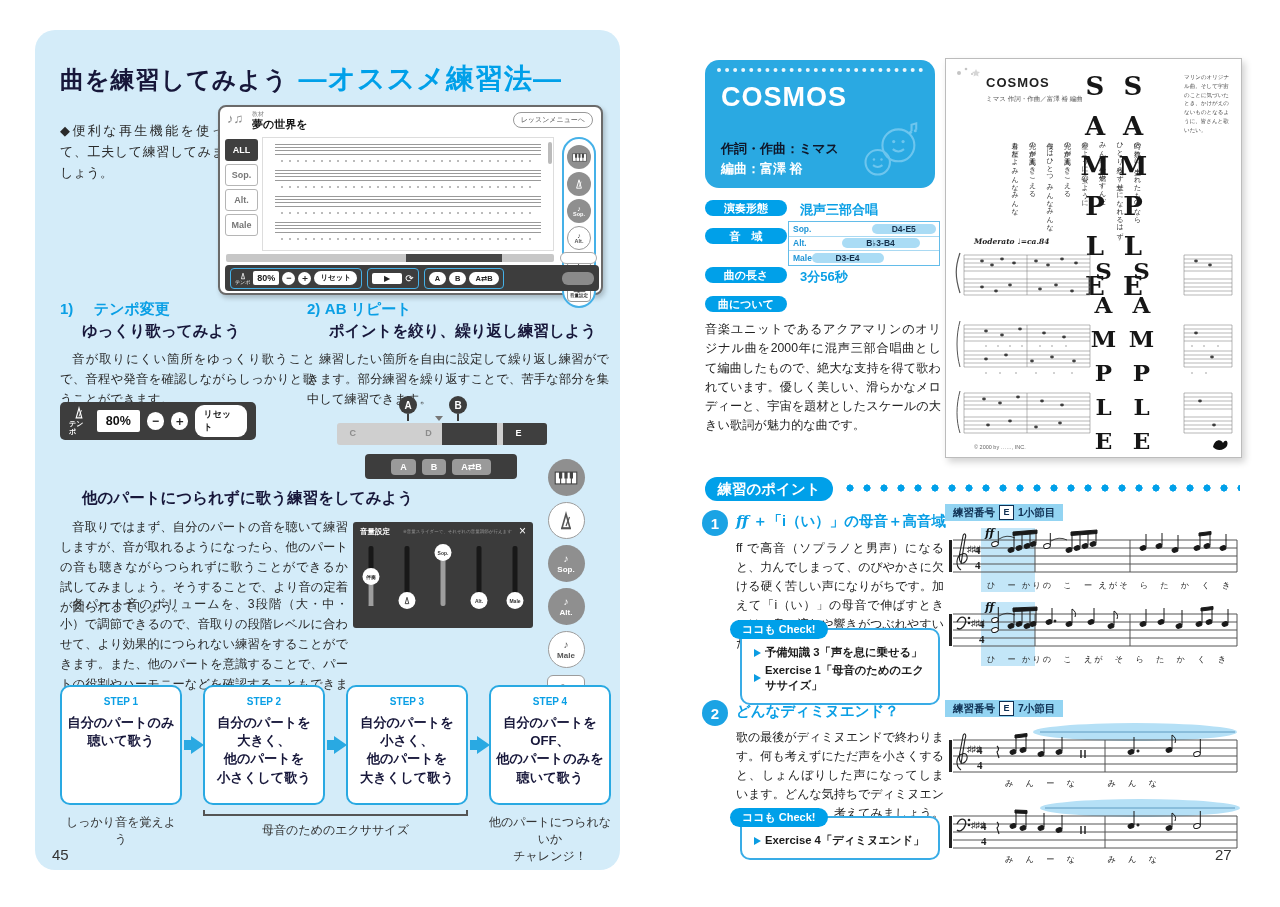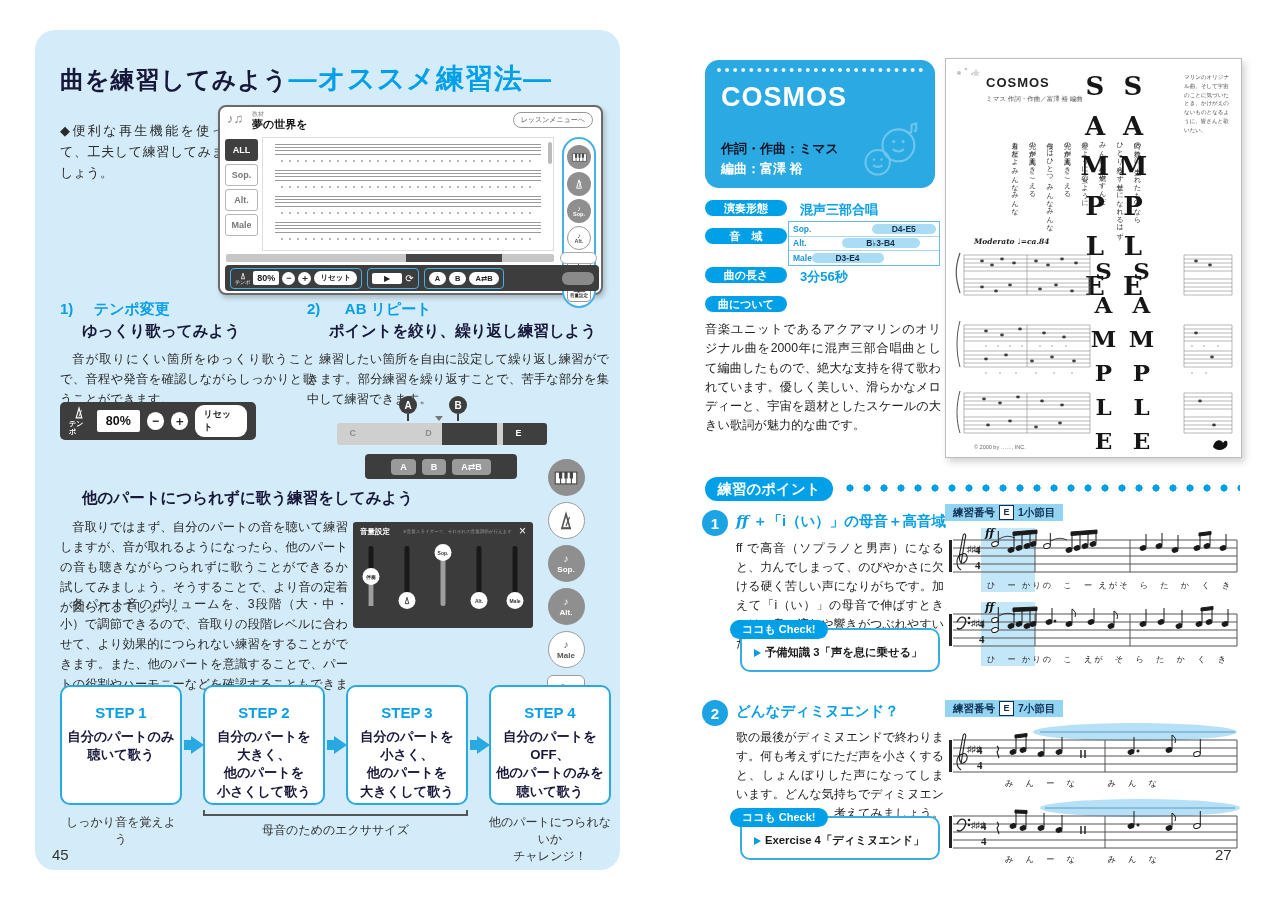--- a/index.html
+++ b/index.html
@@ -3,21 +3,21 @@
 <meta charset="utf-8">
 <style>
   html,body{margin:0;padding:0}
   body{width:1280px;height:907px;position:relative;background:#fff;
        font-family:"Liberation Sans","DejaVu Sans",sans-serif;color:#222;overflow:hidden}
   .abs{position:absolute}
   
   .lp{position:absolute;left:35px;top:30px;width:585px;height:840px;background:#d4ecf9;border-radius:20px}
   .lp *{box-sizing:border-box}
   .t-main{font-size:24px;font-weight:bold;color:#17173a;letter-spacing:1px}
-  .t-accent{font-size:28px;font-weight:bold;color:#00a0e9;letter-spacing:1px}
+  .t-accent{font-size:28px;font-weight:bold;color:#00a0e9;margin-left:10px;letter-spacing:1px}
   .body-txt{font-size:12.3px;line-height:1.62;color:#2a2a2a;text-align:justify}
   .sec-no{font-size:15px;font-weight:bold;color:#0a9fe5}
   .sec-sub{font-size:15.5px;font-weight:bold;color:#17173a}
   
   .appwin{position:absolute;left:183px;top:75px;width:385px;height:190px;background:#fff;
           border:2px solid #6a6a6a;border-radius:8px;box-shadow:2px 3px 5px rgba(0,0,0,.22)}
   .tab{width:33px;height:22px;margin-bottom:3px;border-radius:3px;font-size:9px;font-weight:bold;
        display:flex;align-items:center;justify-content:center}
   .tab.on{background:#3f3f3f;color:#fff}
   .tab.off{background:#fff;border:1px solid #b5b5b5;color:#777}
@@ -56,21 +56,21 @@
   
   .strip{position:absolute;left:508px;top:426px;width:46px;display:flex;flex-direction:column;align-items:center}
   .bigc{width:37px;height:37px;border-radius:50%;margin:3px 0;display:flex;flex-direction:column;align-items:center;
         justify-content:center;font-size:8px;font-weight:bold;line-height:1.15}
   .bigc.g{background:#8f8f8f;color:#fff}
   .bigc.w{background:#fff;border:1px solid #9c9c9c;color:#555}
   .bigsq{width:38px;height:35px;margin:4px 0;border:1px solid #9c9c9c;border-radius:6px;background:#fff;
          display:flex;flex-direction:column;align-items:center;justify-content:center;font-size:5.5px;font-weight:bold;color:#333}
   
   .step{position:absolute;top:655px;width:122px;height:120px;background:#fff;border:2px solid #29a9e2;border-radius:10px;text-align:center}
-  .step .lab{font-size:15px;font-weight:bold;color:#0a9fe5;margin-top:17px}
+  .step .lab{font-size:10px;font-weight:bold;color:#0a9fe5;margin-top:9px}
   .step .bod{font-size:13.2px;font-weight:bold;color:#17173a;line-height:1.38;margin-top:7px;white-space:pre-line}
   .sstub{position:absolute;width:7px;height:10px;background:#29a9e2;top:710px}
   .sarr{position:absolute;width:0;height:0;border-left:13px solid #29a9e2;border-top:9px solid transparent;
         border-bottom:9px solid transparent;top:706px}
   .stepnote{position:absolute;font-size:12px;color:#333;text-align:center;white-space:pre-line}
   
   .card{position:absolute;left:705px;top:60px;width:230px;height:128px;background:#2aa9e2;border-radius:14px}
   .pill{position:absolute;height:16px;width:82px;background:#00a0e9;color:#fff;font-size:11px;font-weight:bold;
         border-radius:9px;display:flex;align-items:center;justify-content:center}
   .rtable{position:absolute;left:788px;top:221px;width:150px;height:43px;background:#fff;border:1px solid #63bce9}
@@ -229,21 +229,21 @@
       <span style="font-size:7px;font-weight:bold">テンポ</span>
     </span>
     <span class="tw-val">80%</span>
     <span class="tw-circ">−</span>
     <span class="tw-circ">＋</span>
     <span class="tw-reset">リセット</span>
   </div>
 
   <div class="abs" style="left:272px;top:270px">
     <span class="sec-no">2)</span>
-    <span class="sec-no" style="margin-left:20px">AB リピート</span>
+    <span class="sec-no" style="margin-left:0">AB リピート</span>
   </div>
   <div class="abs sec-sub" style="left:294px;top:291px">ポイントを絞り、繰り返し練習しよう</div>
   <div class="abs body-txt" style="left:272px;top:320px;width:302px;text-indent:1em">練習したい箇所を自由に設定して繰り返し練習ができます。部分練習を繰り返すことで、苦手な部分を集中して練習できます。</div>
 
   <div class="abs" style="left:302px;top:366px;width:210px;height:86px">
     <div class="abmark" style="left:62px;top:0">A</div>
     <div class="abmark" style="left:112px;top:0">B</div>
     <div class="abs" style="left:70px;top:18px;width:2px;height:7px;background:#3d3d3d"></div>
     <div class="abs" style="left:120px;top:18px;width:2px;height:7px;background:#3d3d3d"></div>
     <div class="abs" style="left:98px;top:20px;width:0;height:0;border-top:5px solid #777;border-left:4px solid transparent;border-right:4px solid transparent"></div>
@@ -558,20 +558,24 @@
 <div class="abs" style="left:736px;top:512px;white-space:nowrap">
   <span class="ffit" style="font-size:15px;color:#0a9fe5">ff</span>
   <span class="ptitle">＋「i（い）」の母音＋高音域</span>
 </div>
 <div class="pbody" style="left:736px;top:539px">ff で高音（ソプラノと男声）になると、力んでしまって、のびやかさに欠ける硬く苦しい声になりがちです。加えて「i（い）」の母音で伸ばすときには、息の流れや響きがつぶれやすいため、母音を整えることも大切です。</div>
 <div class="chk" style="left:740px;top:628px">
   <span class="chklbl">ココも Check!</span>
   <div class="chkitem">
       <span class="tribul"></span>
       <span>予備知識 3「声を息に乗せる」</span>
+    </div>
+  <div class="chkitem">
+      <span class="tribul"></span>
+      <span>Exercise 1「母音のためのエクササイズ」</span>
     </div>
 </div>
 <div class="nbadge" style="left:945px;top:504px">
   <span>練習番号</span>
   <span class="nmark">E</span>
   <span>1小節目</span>
 </div>
 
 <svg class="abs" style="left:945px;top:526px" width="295" height="72" viewBox="0 0 295 72">
   <rect x="36" y="2" width="54" height="64" fill="#c3e6f8"></rect>

